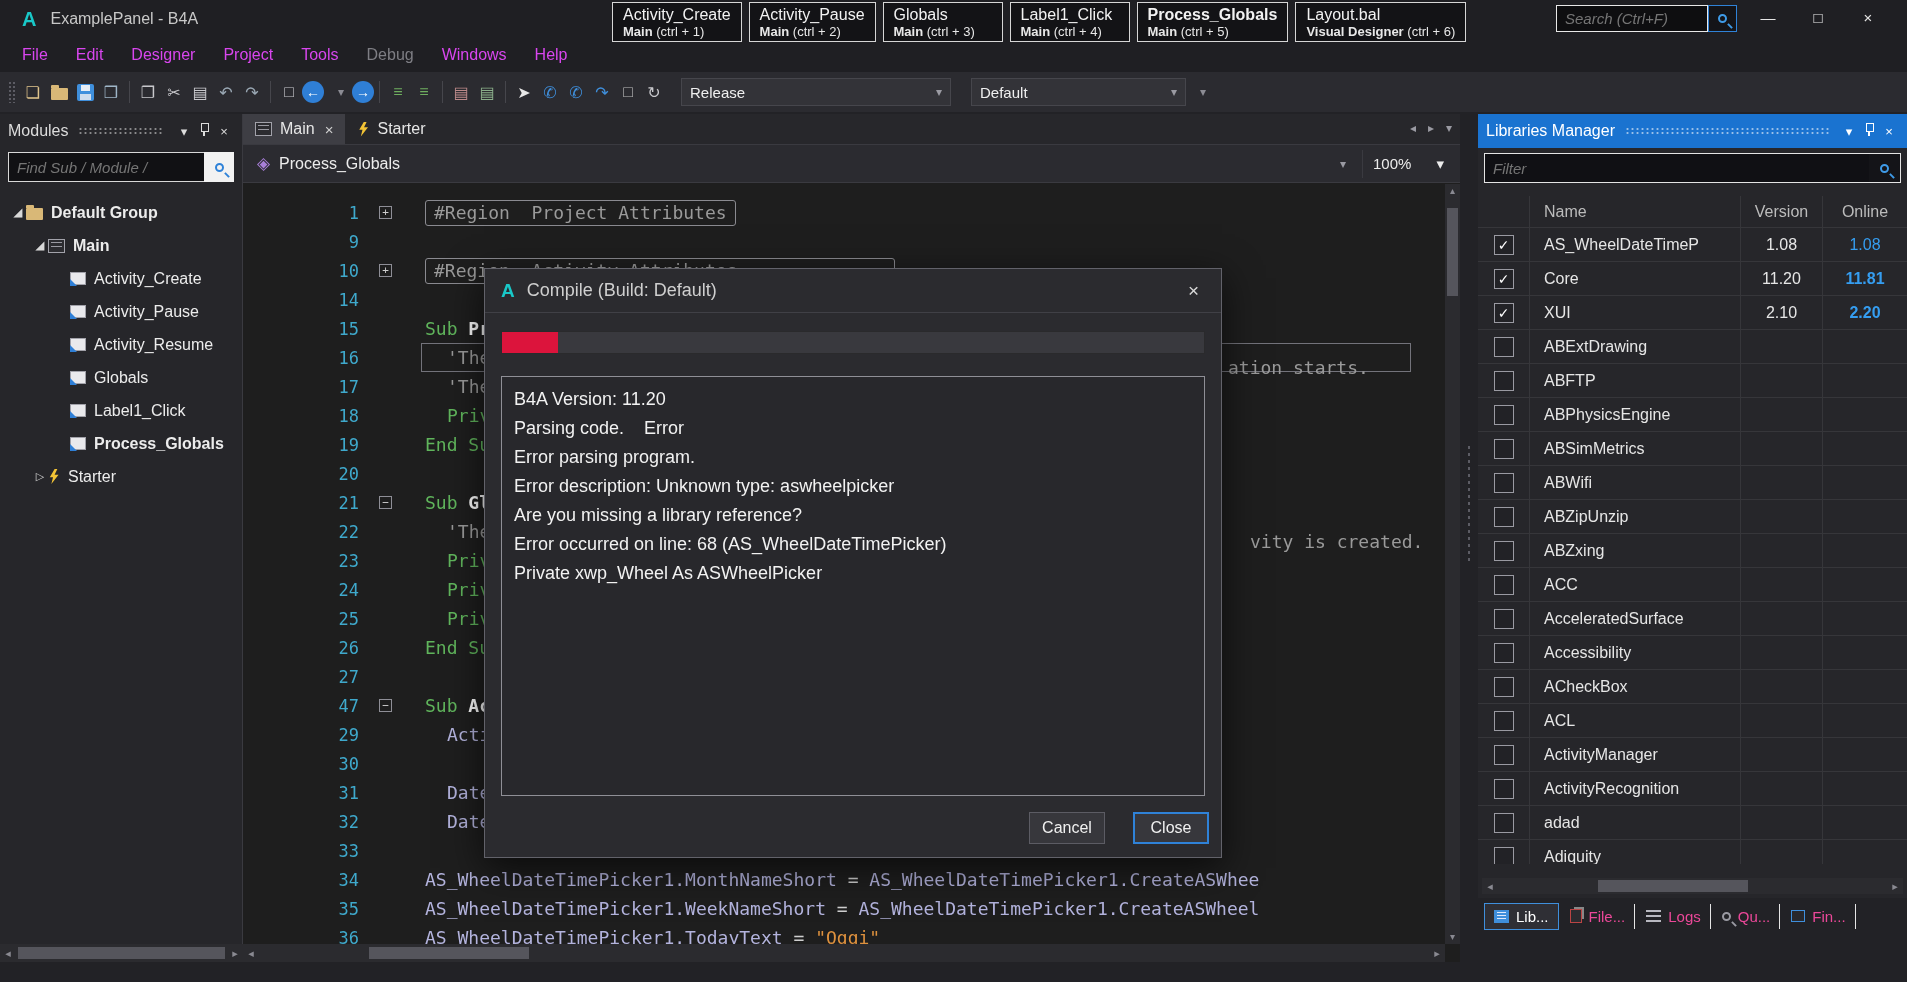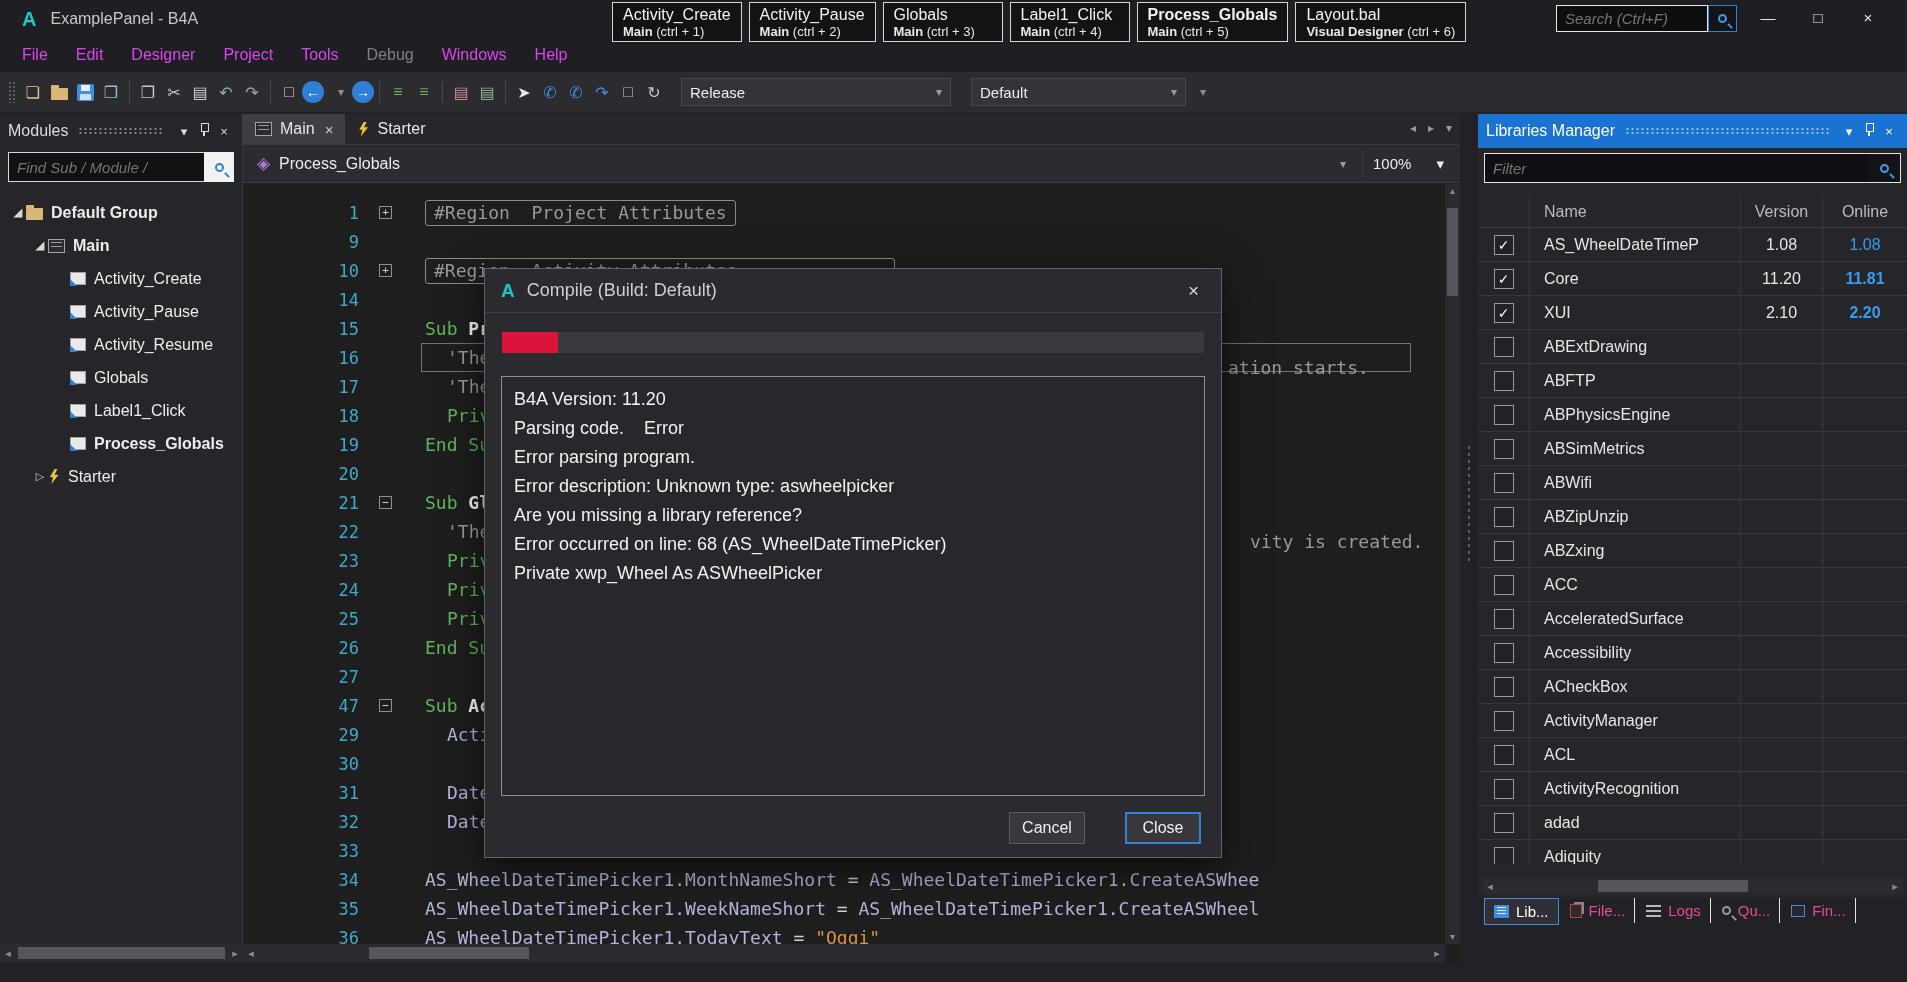--- a/index.html
+++ b/index.html
@@ -113,21 +113,21 @@
     border:1px solid #62626a;box-shadow:0 10px 36px rgba(0,0,0,.65);z-index:50}
   .dlg-title{height:44px;display:flex;align-items:center;padding:0 14px;border-bottom:1px solid #404046}
   .dlg-title .app-logo{margin:0 12px 0 2px;font-size:19px}
   .dlg-title .txt{color:#cfcfcf;font-size:18px}
   .dlg-close{margin-left:auto;color:#d8d8d8;font-size:19px;cursor:pointer;padding:2px 8px}
   .dlg-prog{position:absolute;left:16px;right:16px;top:62px;height:23px;background:#39393e;border:1px solid #2a2a2c}
   .dlg-prog .fill{height:100%;background:#dc143c}
   .dlg-box{position:absolute;left:16px;right:16px;top:107px;height:420px;border:1px solid #8f8f96;background:#28282c;
     padding:8px 12px;overflow:hidden}
   .dlg-box .ln{font-size:18px;line-height:29px;color:#f2f2f2;white-space:pre}
-  .dlg-btns{position:absolute;right:20px;bottom:13px;display:flex;gap:40px}
+  .dlg-btns{position:absolute;right:12px;bottom:13px;display:flex;gap:28px}
   .dbtn{min-width:76px;height:32px;background:#37373c;border:1px solid #5c5c64;color:#f0f0f0;
     font-size:16px;display:flex;align-items:center;justify-content:center;cursor:pointer}
   .dbtn.primary{border:2px solid #2f82d8}
 
   
   .splitter{position:absolute;left:1460px;top:114px;width:18px;height:868px;background:#222226}
   .splitter .dots{position:absolute;left:7px;top:330px;width:4px;height:120px;
     background-image:radial-gradient(#5c5c64 1px,transparent 1.2px);background-size:4px 7px}
 
   
@@ -140,21 +140,21 @@
     color:#3f9be8;display:flex;align-items:center;justify-content:center;cursor:pointer}
   .lib-table{position:absolute;left:0;top:82px;right:0;bottom:70px;overflow:hidden}
   .lrow{display:flex;align-items:center;height:34px;border-bottom:1px solid #36363a;font-size:16px;color:#e6e6e6}
   .lrow.head{color:#bcbcbc;height:32px}
   .c-cb{flex:0 0 51px;display:flex;justify-content:center}
   .c-name{flex:1;padding-left:14px;border-left:1px solid #36363a;align-self:stretch;display:flex;align-items:center;overflow:hidden;white-space:nowrap}
   .c-ver{flex:0 0 82px;text-align:center;border-left:1px solid #36363a;align-self:stretch;display:flex;align-items:center;justify-content:center}
   .c-onl{flex:0 0 85px;text-align:center;border-left:1px solid #36363a;align-self:stretch;display:flex;align-items:center;justify-content:center}
   .blue{color:#359df0}.bluebold{color:#359df0;font-weight:bold}
   .lib-hscroll{position:absolute;left:4px;right:4px;bottom:40px;height:16px;background:#2b2b2f;display:flex;align-items:center}
-  .docktabs{position:absolute;left:0;right:0;bottom:0;height:36px;background:#222226;display:flex;align-items:flex-start;padding-left:6px;gap:2px}
+  .docktabs{position:absolute;left:0;right:0;bottom:0;height:36px;background:#222226;display:flex;align-items:center;padding-left:6px;gap:2px}
   .dtab{display:flex;align-items:center;gap:7px;padding:4px 9px;font-size:15px;color:#ec4899;border-right:1px solid #e5e5e5;cursor:pointer}
   .dtab.active{background:#2f2f35;border:1px solid #3f8fdc;color:#fff}
   .dico-book{width:15px;height:13px;background:#3f8fdc;position:relative}
   .dico-book::before{content:"";position:absolute;inset:2px 3px;background:repeating-linear-gradient(#dfeafc 0 1px,transparent 1px 3px)}
   .dico-pages{width:12px;height:14px;border:1px solid #b44;background:#2c2c30;box-shadow:3px -3px 0 -1px #888}
   .dico-logs{width:15px;height:12px;background:repeating-linear-gradient(#b8b8c0 0 2px,transparent 2px 5px)}
   .dico-find{width:14px;height:12px;border:1px solid #3f8fdc;background:#28282c}
 
   
   .mod-hscroll{position:absolute;left:0;bottom:0;width:243px;height:18px;background:#2b2b2f;display:flex;align-items:center}
@@ -537,29 +537,29 @@
             <span class="cb"></span>
           </span>
           <span class="c-name">ACheckBox</span>
           <span class="c-ver"></span>
           <span class="c-onl "></span>
         </div>
         <div class="lrow">
           <span class="c-cb">
             <span class="cb"></span>
           </span>
+          <span class="c-name">ACL</span>
+          <span class="c-ver"></span>
+          <span class="c-onl "></span>
+        </div>
+        <div class="lrow">
+          <span class="c-cb">
+            <span class="cb"></span>
+          </span>
           <span class="c-name">ActivityManager</span>
-          <span class="c-ver"></span>
-          <span class="c-onl "></span>
-        </div>
-        <div class="lrow">
-          <span class="c-cb">
-            <span class="cb"></span>
-          </span>
-          <span class="c-name">ACL</span>
           <span class="c-ver"></span>
           <span class="c-onl "></span>
         </div>
         <div class="lrow">
           <span class="c-cb">
             <span class="cb"></span>
           </span>
           <span class="c-name">ActivityRecognition</span>
           <span class="c-ver"></span>
           <span class="c-onl "></span>

